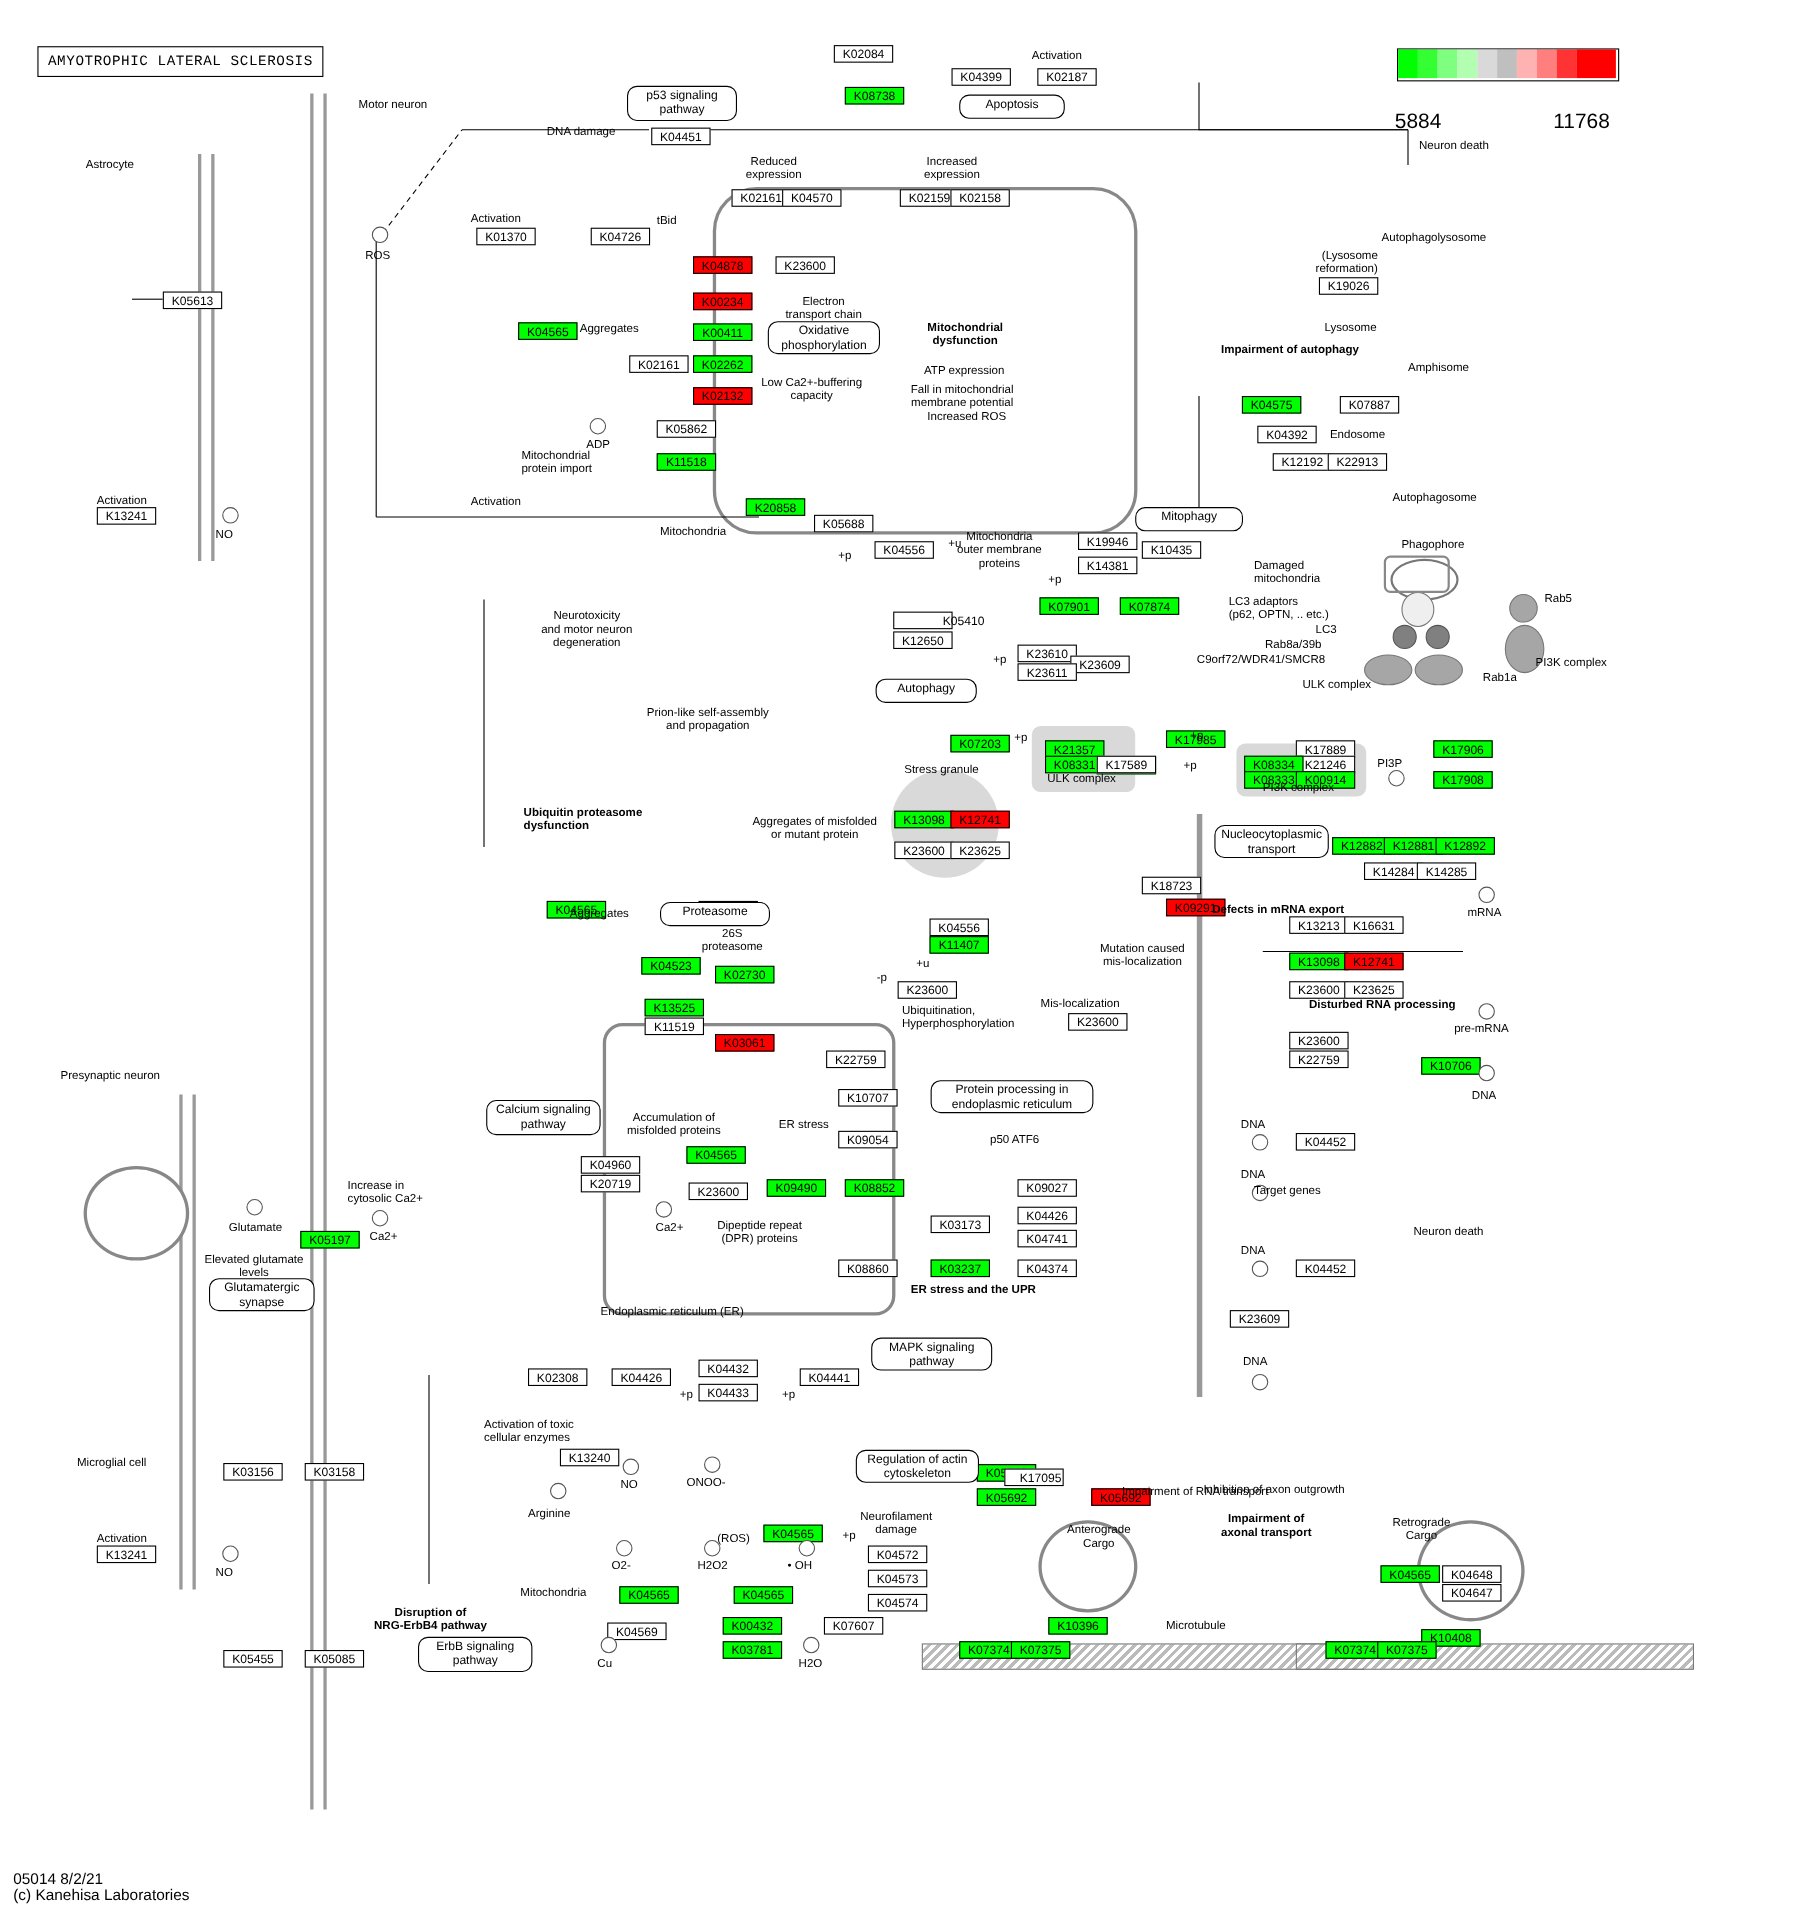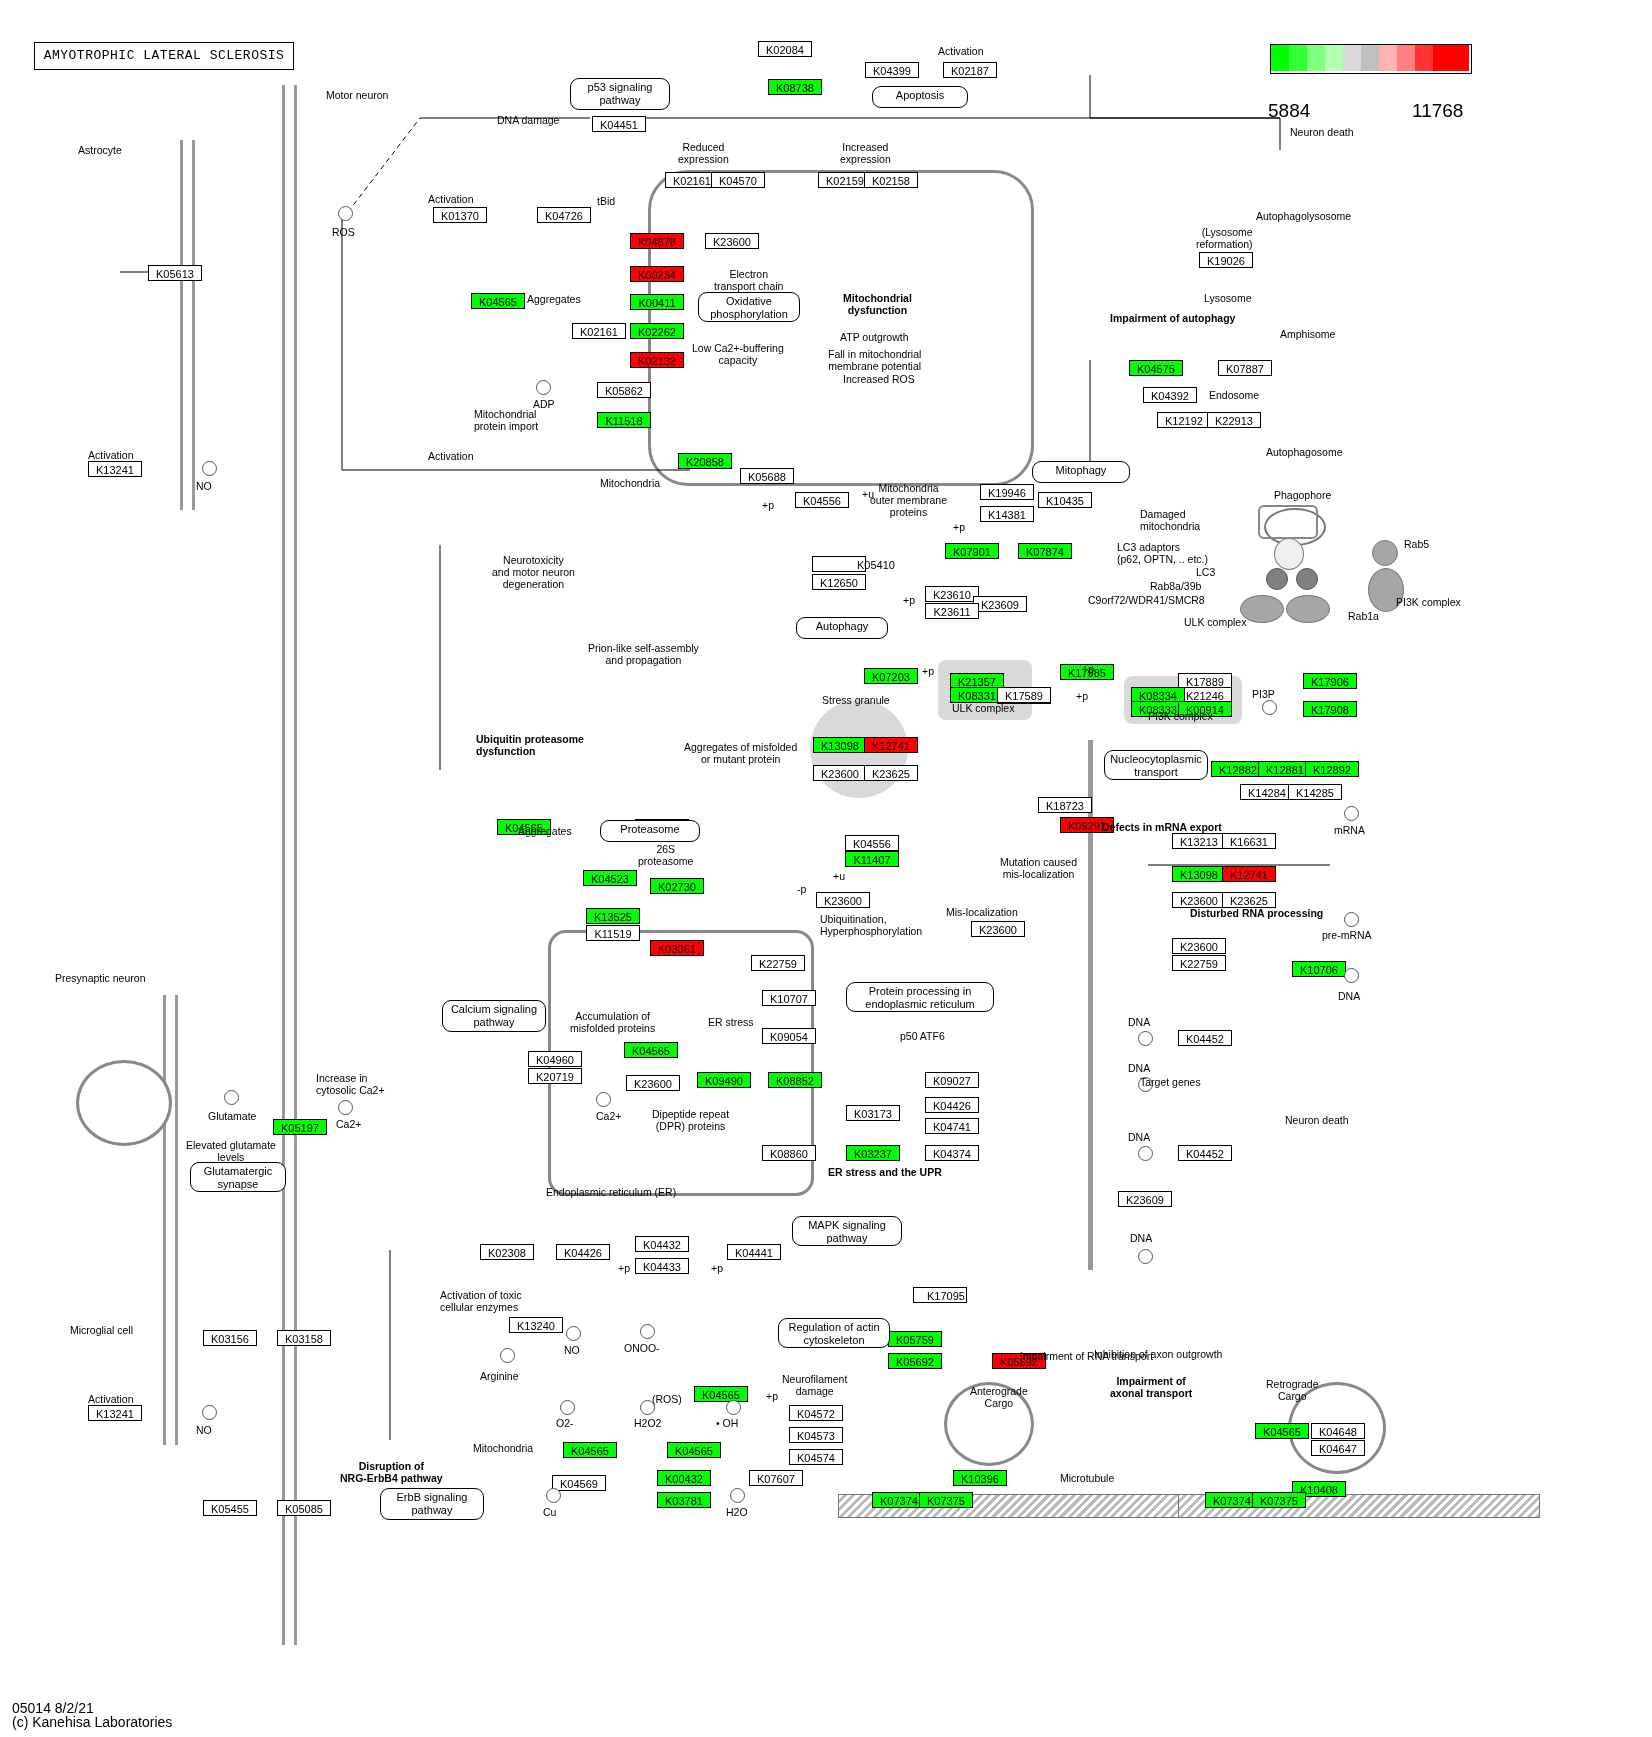--- a/index.html
+++ b/index.html
@@ -217,21 +217,21 @@
       <div class="box kbox" style="left: 556px; top: 1244px;">K04426</div>
       <div class="box kbox" style="left: 635px; top: 1236px;">K04432</div>
       <div class="box kbox" style="left: 635px; top: 1258px;">K04433</div>
       <div class="box kbox" style="left: 727px; top: 1244px;">K04441</div>
       <div class="box kbox" style="left: 203px; top: 1330px;">K03156</div>
       <div class="box kbox" style="left: 277px; top: 1330px;">K03158</div>
       <div class="box kbox" style="left: 509px; top: 1317px;">K13240</div>
       <div class="box kbox green" style="left: 888px; top: 1331px;">K05759</div>
       <div class="box kbox green" style="left: 888px; top: 1353px;">K05692</div>
       <div class="box kbox red" style="left: 992px; top: 1353px;">K05692</div>
-      <div class="box kbox" style="left: 913px; top: 1287px; padding-left: 12px;">K17095</div>
+      <div class="box kbox" style="left: 913px; top: 1335px; padding-left: 12px;">K17095</div>
       <div class="box kbox" style="left: 88px; top: 1405px;">K13241</div>
       <div class="box kbox green" style="left: 694px; top: 1386px;">K04565</div>
       <div class="box kbox" style="left: 789px; top: 1405px;">K04572</div>
       <div class="box kbox" style="left: 789px; top: 1427px;">K04573</div>
       <div class="box kbox" style="left: 789px; top: 1449px;">K04574</div>
       <div class="box kbox green" style="left: 563px; top: 1442px;">K04565</div>
       <div class="box kbox green" style="left: 667px; top: 1442px;">K04565</div>
       <div class="box kbox" style="left: 749px; top: 1470px;">K07607</div>
       <div class="box kbox" style="left: 552px; top: 1475px;">K04569</div>
       <div class="box kbox green" style="left: 657px; top: 1470px;">K00432</div>
@@ -270,21 +270,21 @@
   <div class="lbl" style="left:597px;top:195px;">tBid</div>
   <div class="lbl" style="left:332px;top:226px;">ROS</div>
   <div class="circlesm" style="left:338px;top:206px;"></div>
   <div class="lbl" style="left:527px;top:293px;">Aggregates</div>
   <div class="lbl" style="left:714px;top:268px;white-space:pre-line;text-align:center;">Electron
 transport chain</div>
   <div class="rr" style="left:698px;top:292px;width:102px;height:30px;"><span style="white-space:pre-line">Oxidative
 phosphorylation</span></div>
   <div class="lbl b" style="left:843px;top:292px;white-space:pre-line;text-align:center;">Mitochondrial
 dysfunction</div>
-  <div class="lbl" style="left:840px;top:331px;">ATP outgrowth</div>
+  <div class="lbl" style="left:840px;top:331px;">ATP expression</div>
   <div class="lbl" style="left:692px;top:342px;white-space:pre-line;text-align:center;">Low Ca2+-buffering
 capacity</div>
   <div class="lbl" style="left:828px;top:348px;white-space:pre-line;text-align:center;">Fall in mitochondrial
 membrane potential</div>
   <div class="lbl" style="left:843px;top:373px;">Increased ROS</div>
   <div class="circlesm" style="left:536px;top:380px;"></div>
   <div class="lbl" style="left:533px;top:398px;">ADP</div>
   <div class="lbl" style="left:474px;top:408px;white-space:pre-line;">Mitochondrial
 protein import</div>
   <div class="lbl" style="left:600px;top:477px;">Mitochondria</div>

